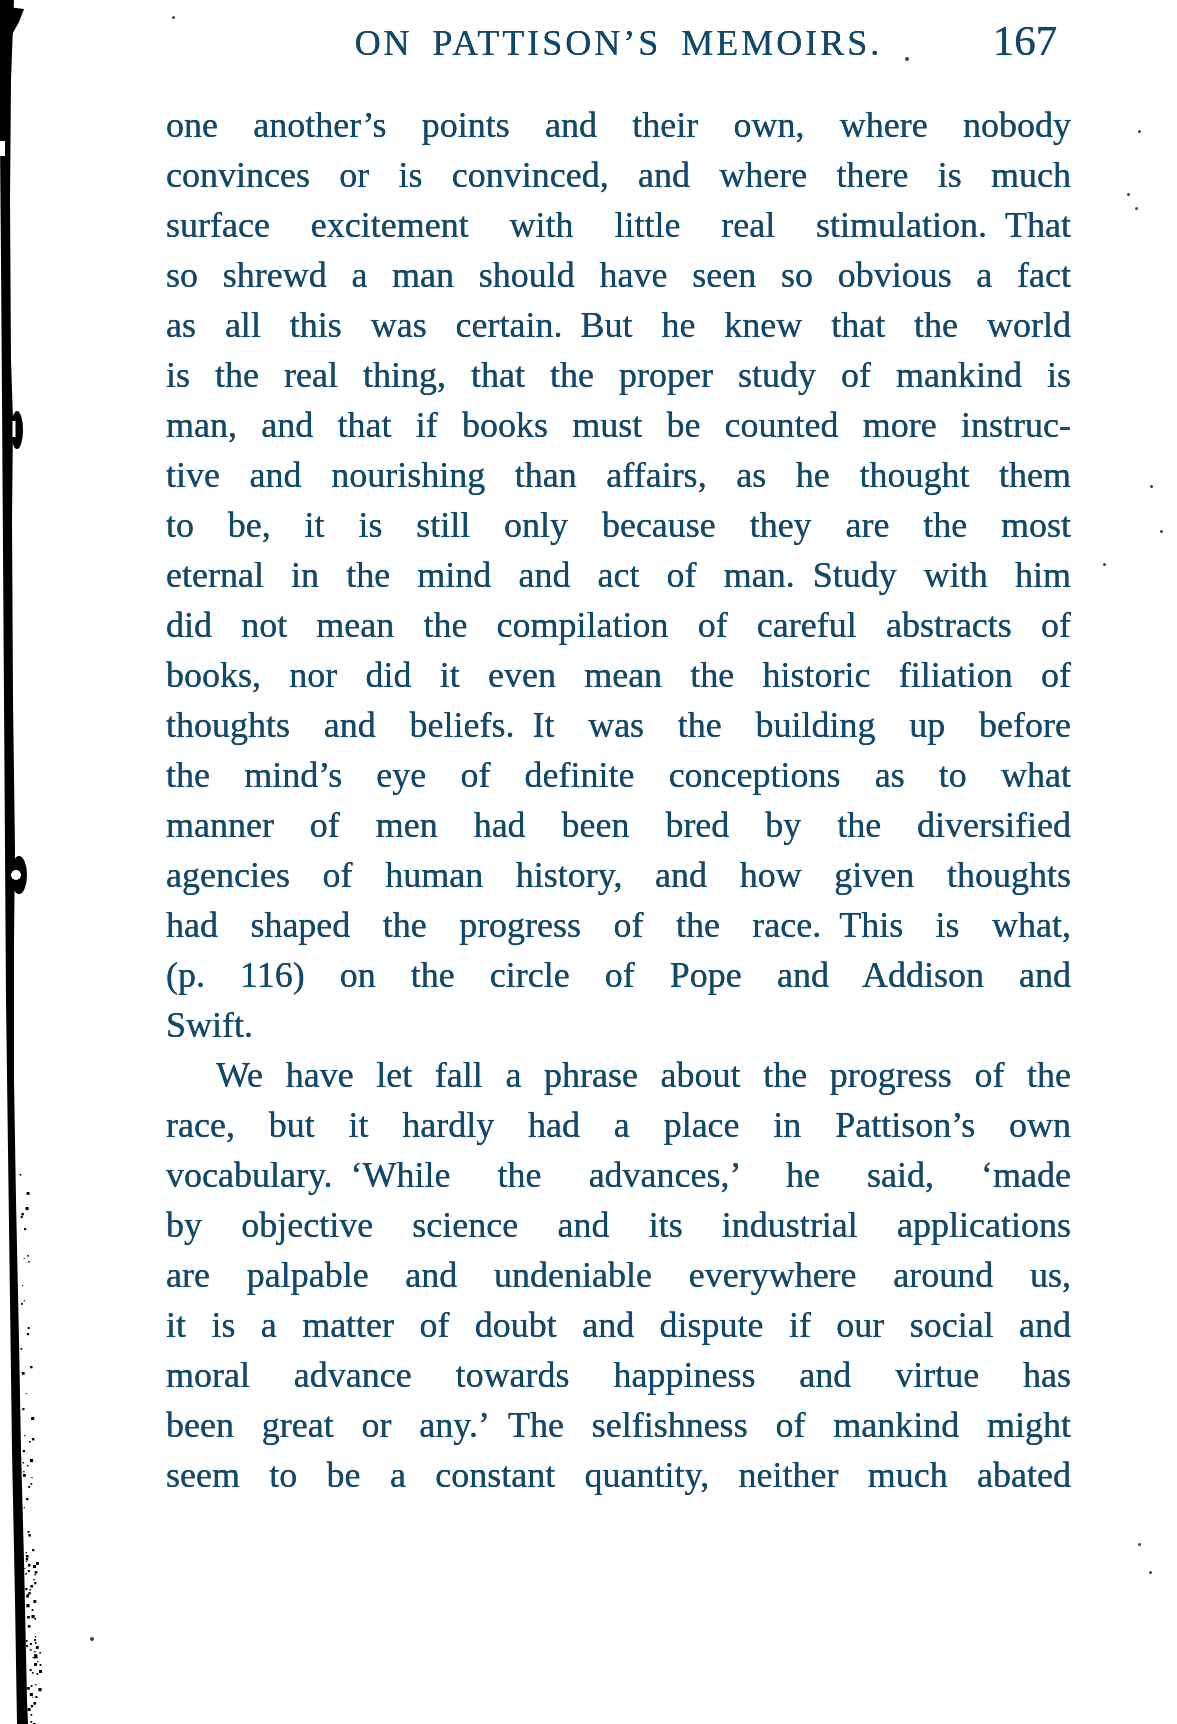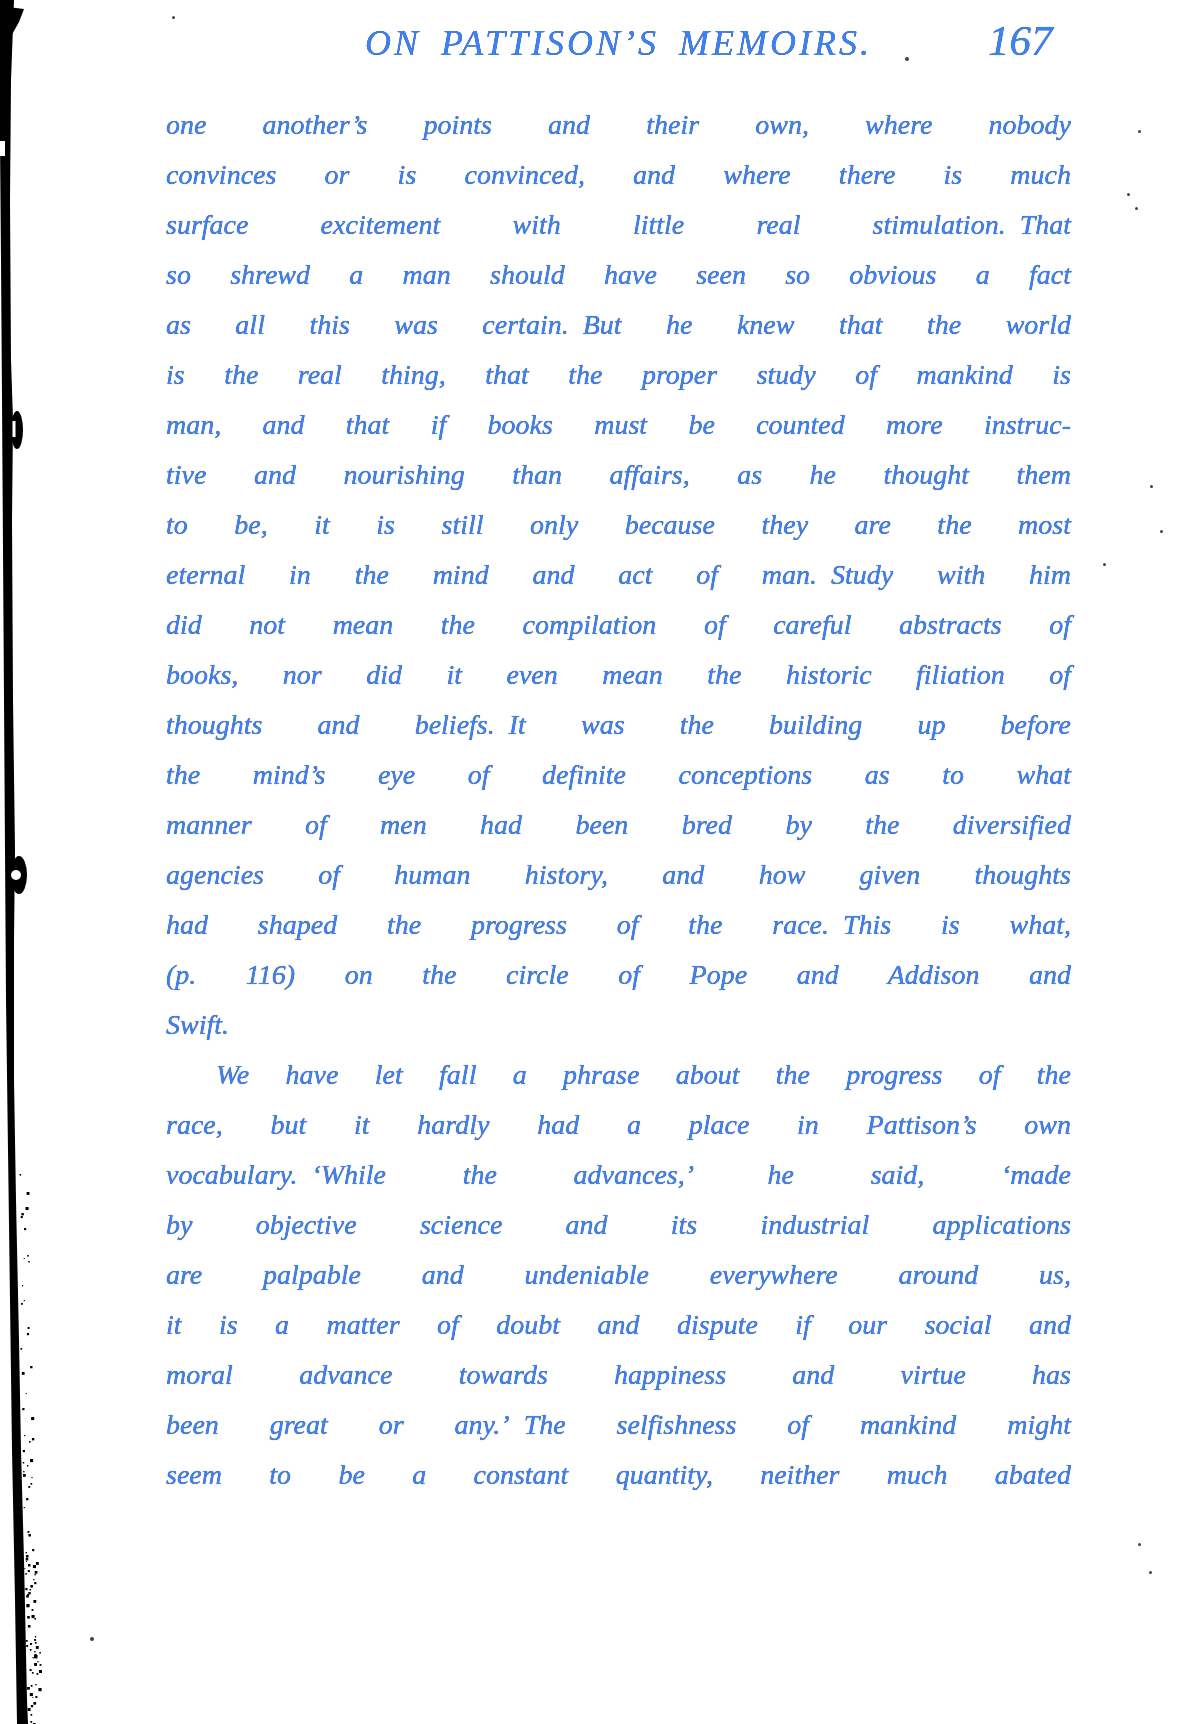--- a/index.html
+++ b/index.html
@@ -7,54 +7,53 @@
     padding: 0;
     background: #ffffff;
   }
   .page {
     position: relative;
     width: 1177px;
     height: 1724px;
     background: #ffffff;
     overflow: hidden;
     font-family: "Liberation Serif", serif;
-    color: #3b82f6;
-    font-style: italic;
+    color: #0c4a6e;
   }
   
   .running-head-title {
     position: absolute;
     left: 166px;
     top: 22px;
     width: 905px;
     text-align: center;
     font-size: 36px;
     letter-spacing: 3px;
     word-spacing: 8px;
     white-space: nowrap;
     text-shadow: 0 0 0.6px rgba(0,0,0,0.9);
   }
   .page-number {
     position: absolute;
     top: 16px;
     left: 988px;
     width: 74px;
-    text-align: left;
+    text-align: center;
     font-size: 43px;
     text-shadow: 0 0 0.7px rgba(0,0,0,0.9);
   }
   
   .text-block {
     position: absolute;
     left: 166px;
     top: 100px;
     width: 905px;
   }
   .line {
-    font-size: 28px;
+    font-size: 36px;
     line-height: 50px;
     height: 50px;
     text-align: justify;
     text-align-last: justify;
     -moz-text-align-last: justify;
     white-space: nowrap;
     overflow: visible;
     text-shadow: 0 0 0.7px rgba(0,0,0,0.85);
   }
   .line.indent { padding-left: 50px; }

